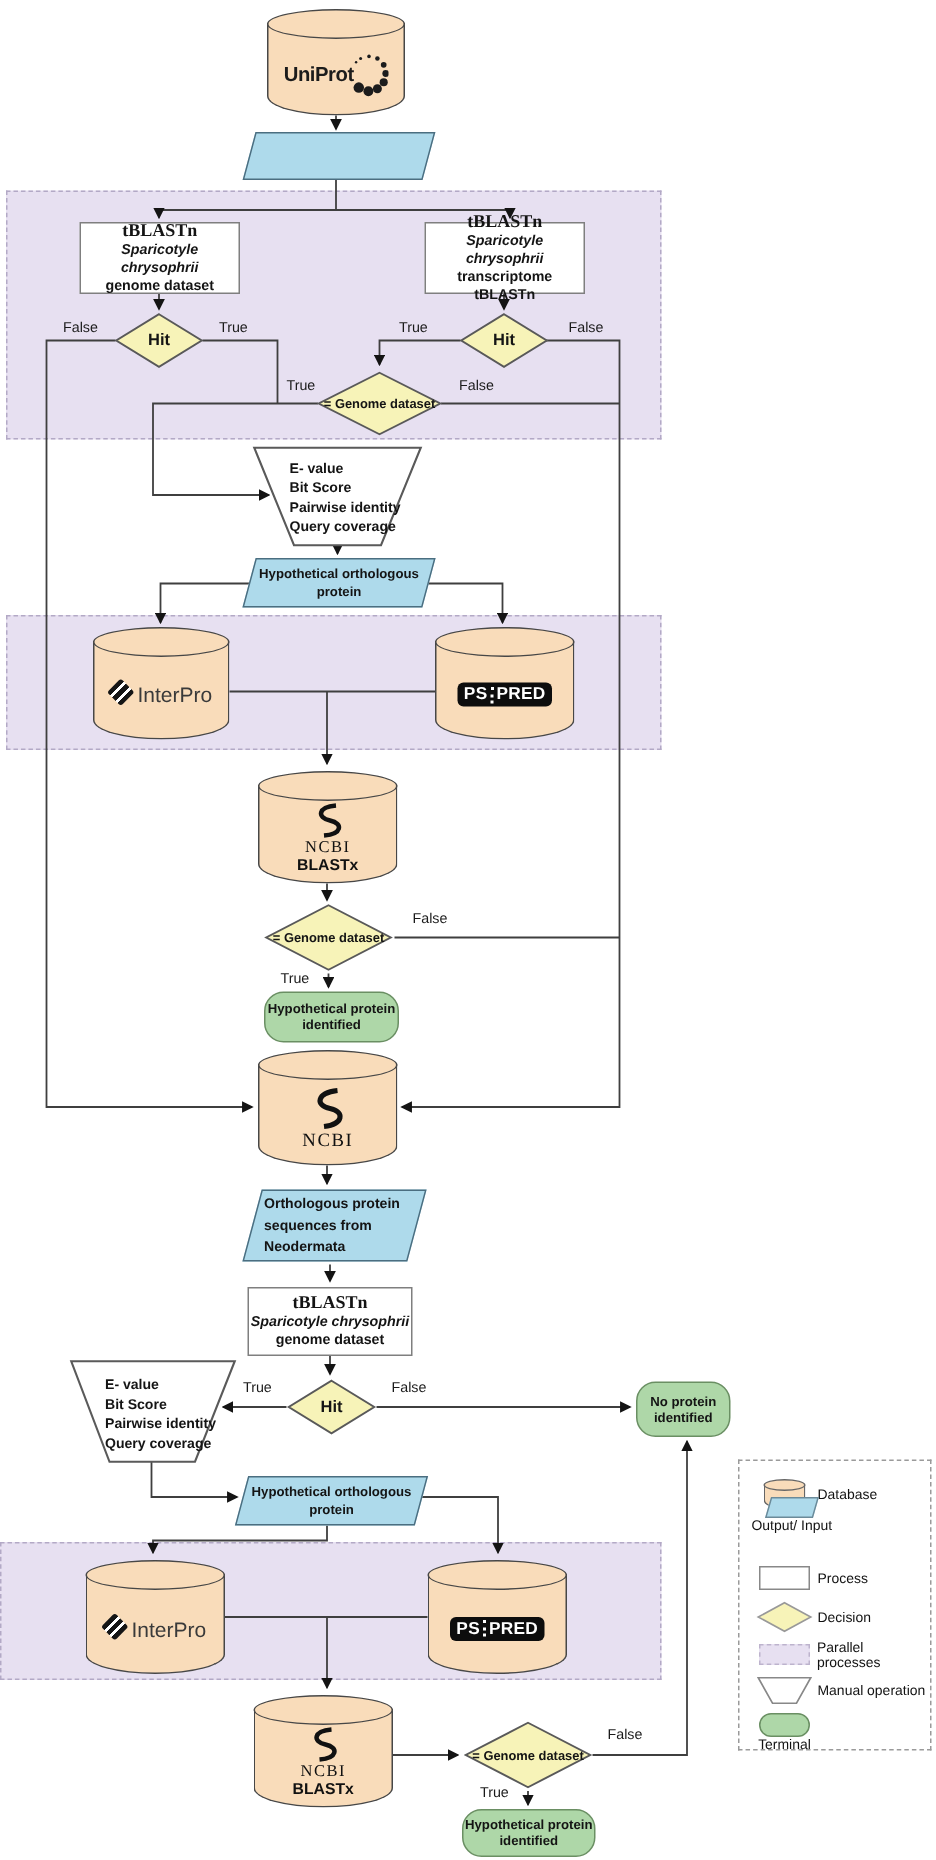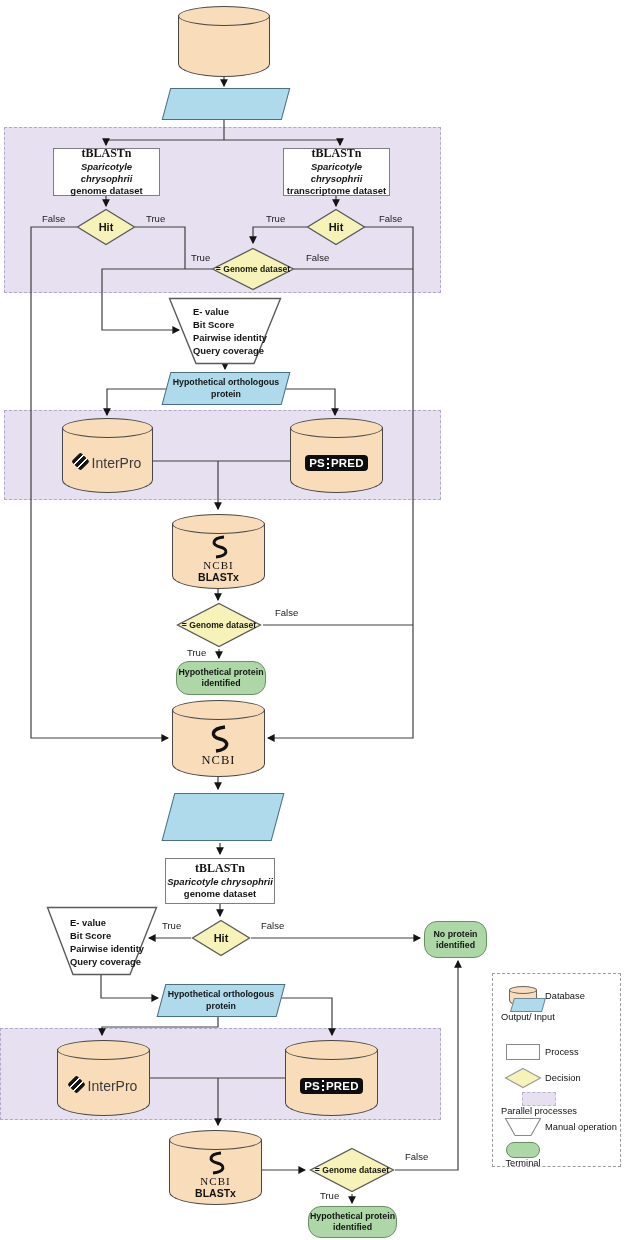--- a/index.html
+++ b/index.html
@@ -129,34 +129,53 @@
       <polyline points="218,1078 218,1125" marker-end="url(#arr)"></polyline>
       <polyline points="262,1170 305,1170" marker-end="url(#arr)"></polyline>
       <polyline points="395,1170 458,1170 458,961" marker-end="url(#arr)"></polyline>
       <polyline points="352,1194 352,1203" marker-end="url(#arr)"></polyline>
     </g>
   </svg>
 
   <div class="cyl" style="left:178px; top:6px; width:92px; height:71px;">
     <div class="cyl-top"></div>
       <div class="cyl-body"></div>
+    <div class="cyl-content">
+      <div class="uniprot-logo">
+        <span class="uptxt">UniProt</span>
+        <svg width="26" height="38" style="margin-left:-3px;">
+          <g fill="#1c1c1c">
+            <circle cx="4.4" cy="11.5" r="0.8"></circle>
+              <circle cx="7.4" cy="9.0" r="1.0"></circle>
+            <circle cx="13" cy="7.6" r="1.2"></circle>
+              <circle cx="18.6" cy="9.0" r="1.5"></circle>
+            <circle cx="22.8" cy="13.2" r="1.9"></circle>
+              <circle cx="24.2" cy="19" r="2.3"></circle>
+            <circle cx="22.8" cy="24.8" r="2.7"></circle>
+              <circle cx="18.6" cy="29.2" r="3.0"></circle>
+            <circle cx="12.6" cy="30.8" r="3.3"></circle>
+              <circle cx="6.2" cy="28.4" r="3.5"></circle>
+          </g>
+        </svg>
+      </div>
+    </div>
   </div>
 
   <div class="para" style="left:166px; top:88px; width:120px; height:32px;"></div>
 
   <div class="pbox" style="left:53px; top:148px; width:107px; height:48px;">
     <span class="bt1">tBLASTn</span>
     <span class="bt2">Sparicotyle chrysophrii</span>
     <span class="bt3">genome dataset</span>
   </div>
 
   <div class="pbox" style="left:283px; top:148px; width:107px; height:48px;">
     <span class="bt1">tBLASTn</span>
     <span class="bt2">Sparicotyle chrysophrii</span>
-    <span class="bt3">transcriptome dataset</span>
+    <span class="bt3">transcriptome tBLASTn</span>
   </div>
 
   <div class="dia" style="left:75px; top:207px; width:62px; height:40px;">
     <svg width="62" height="40">
         <polygon points="31,2.5 59.5,20 31,37.5 2.5,20" fill="#F7F3B8" stroke="#595959" stroke-width="1.3"></polygon>
       </svg>
     <div class="dlabel">Hit</div>
   </div>
 
   <div class="dia" style="left:305px; top:207px; width:62px; height:40px;">
@@ -243,20 +262,25 @@
       <div class="cyl-body"></div>
     <div class="cyl-content">
       <svg width="22" height="28">
         <path d="M17,2 C3,3.5 2,12 12,14 C22,16 21,24.5 8,26" stroke="#111" stroke-width="3.4" fill="none"></path>
       </svg>
       <span class="ncbi-name big">NCBI</span>
     </div>
   </div>
 
   <div class="para" style="left:168px; top:793px; width:110px; height:48px;"></div>
+  <div class="para-txt leftal" style="left:176px; top:793px; width:104px; height:48px;">
+    <span>Orthologous  protein</span>
+    <span>sequences from</span>
+    <span>Neodermata</span>
+  </div>
 
   <div class="pbox" style="left:165px; top:858px; width:110px; height:46px;">
     <span class="bt1">tBLASTn</span>
     <span class="bt2">Sparicotyle chrysophrii</span>
     <span class="bt3">genome dataset</span>
   </div>
 
   <div class="dia" style="left:190px; top:918px; width:62px; height:40px;">
     <svg width="62" height="40">
         <polygon points="31,2.5 59.5,20 31,37.5 2.5,20" fill="#F7F3B8" stroke="#595959" stroke-width="1.3"></polygon>
@@ -370,21 +394,21 @@
       <span class="lg-label">Process</span>
     </div>
     <div class="lg-row" style="top:93px;">
       <span class="lg-icon">
         <svg width="38" height="22">
             <polygon points="19,1.5 36.5,11 19,20.5 1.5,11" fill="#F7F3B8" stroke="#999" stroke-width="1.1"></polygon>
           </svg>
       </span>
       <span class="lg-label">Decision</span>
     </div>
-    <div class="lg-row" style="top:118px;flex-direction:column;">
+    <div class="lg-row" style="top:118px;">
       <span class="lg-icon">
           <span class="lg-parallel"></span>
         </span>
       <span class="lg-label">Parallel processes</span>
     </div>
     <div class="lg-row" style="top:142px;">
       <span class="lg-icon">
         <svg width="38" height="20">
             <polygon points="1.5,1.5 36.5,1.5 27,18.5 11,18.5" fill="#fff" stroke="#888" stroke-width="1.1"></polygon>
           </svg>

